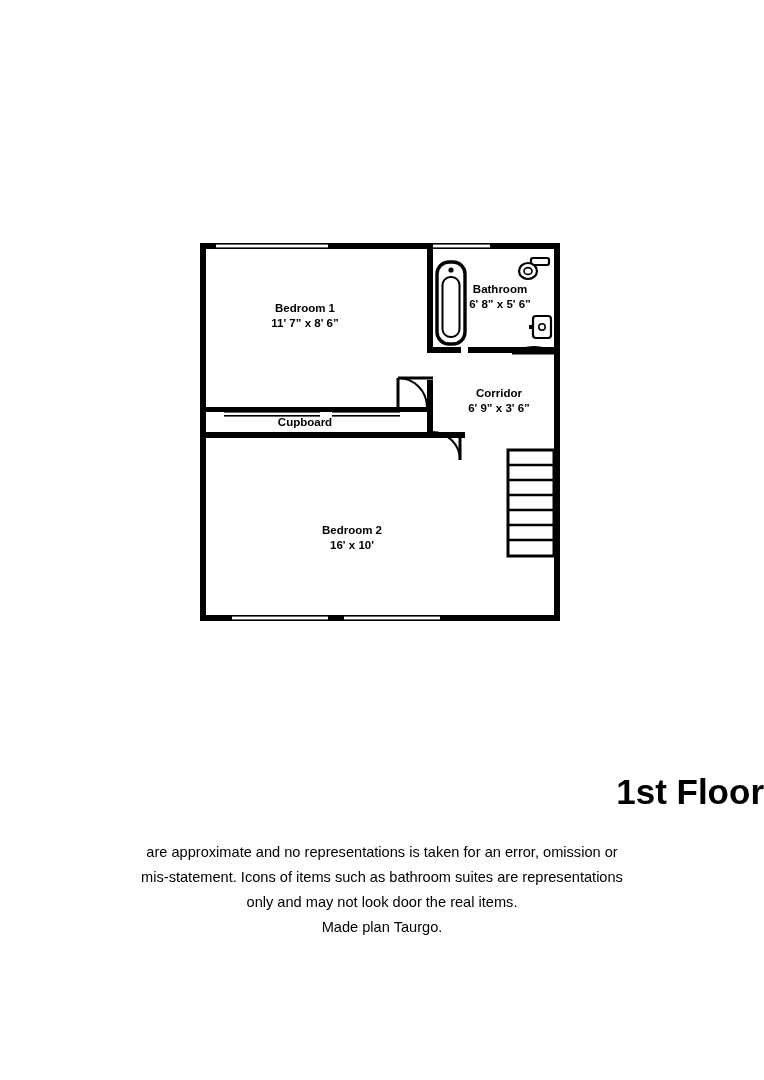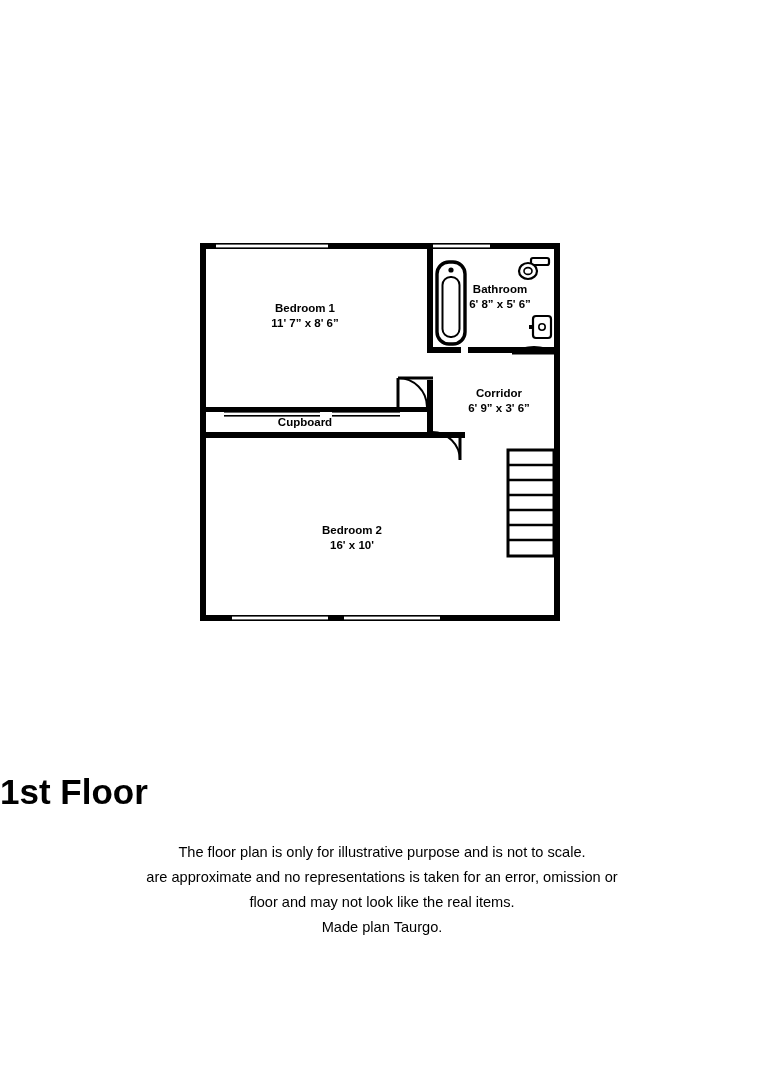--- a/index.html
+++ b/index.html
@@ -48,21 +48,21 @@
     font-size: 11.5px;
     text-anchor: middle;
     fill: #000;
   }
 
   #title {
     position: absolute;
     left: 0;
     top: 772px;
     width: 764px;
-    text-align: left;
+    text-align: right;
     font-size: 35px;
     font-weight: bold;
     letter-spacing: 0px;
   }
 
   #disclaimer {
     position: absolute;
     left: 52px;
     top: 840px;
     width: 660px;
@@ -188,17 +188,17 @@
 
       <text class="cupboard-label" x="305" y="426">Cupboard</text>
     </g>
 
   </svg>
 </div>
 
 <div id="title">1st Floor</div>
 
 <div id="disclaimer">
-  <div>The floor plan is only for illustrative purpose and is not to scale.</div>
   <div>are approximate and no representations is taken for an error, omission or</div>
-  <div>floor and may not look like the real items.</div>
+  <div>mis-statement. Icons of items such as bathroom suites are representations</div>
+  <div>only and may not look door the real items.</div>
   <div>Made plan Taurgo.</div>
 </div>
 
 </body></html>

